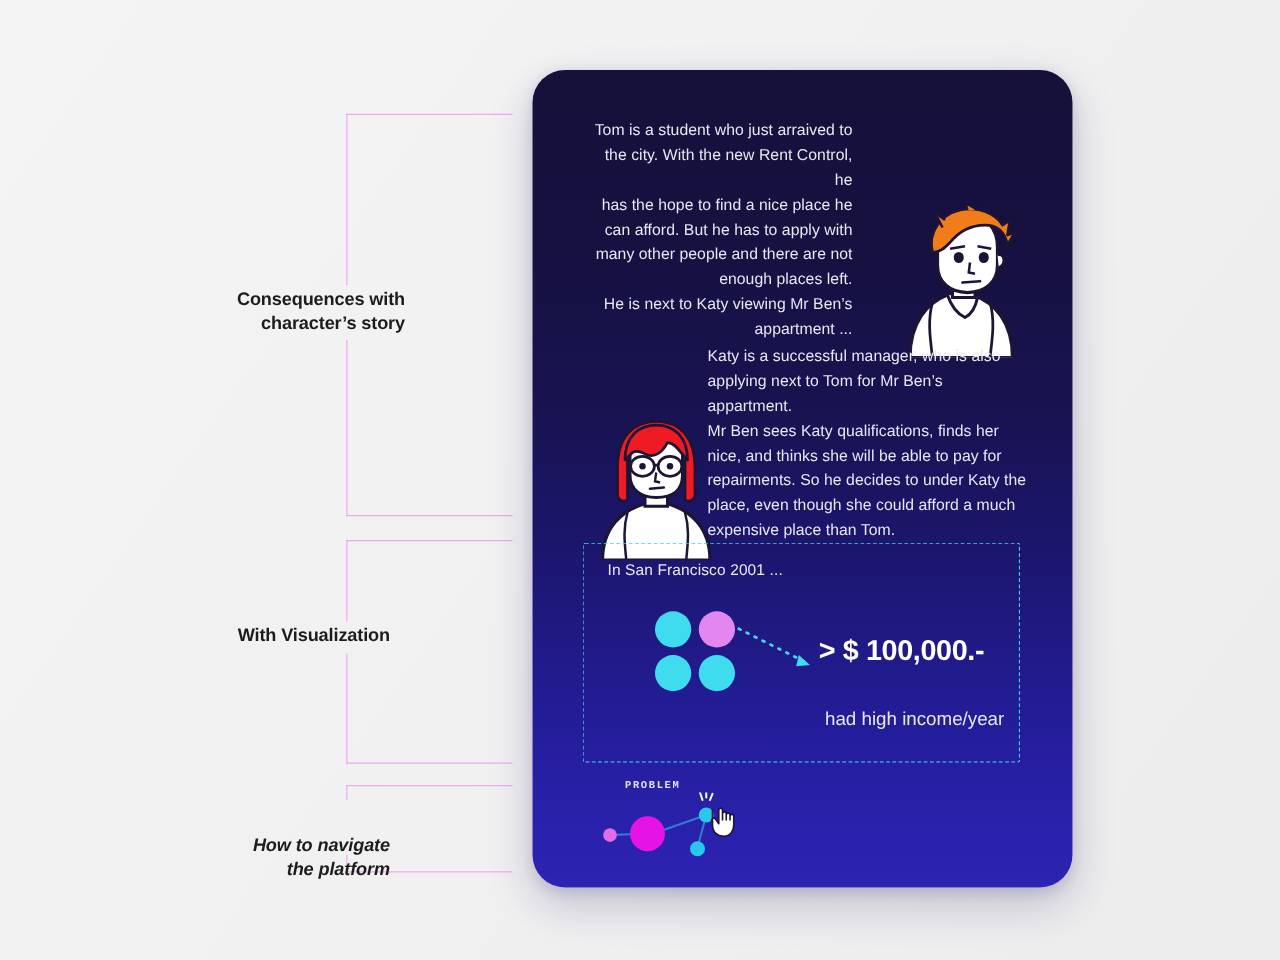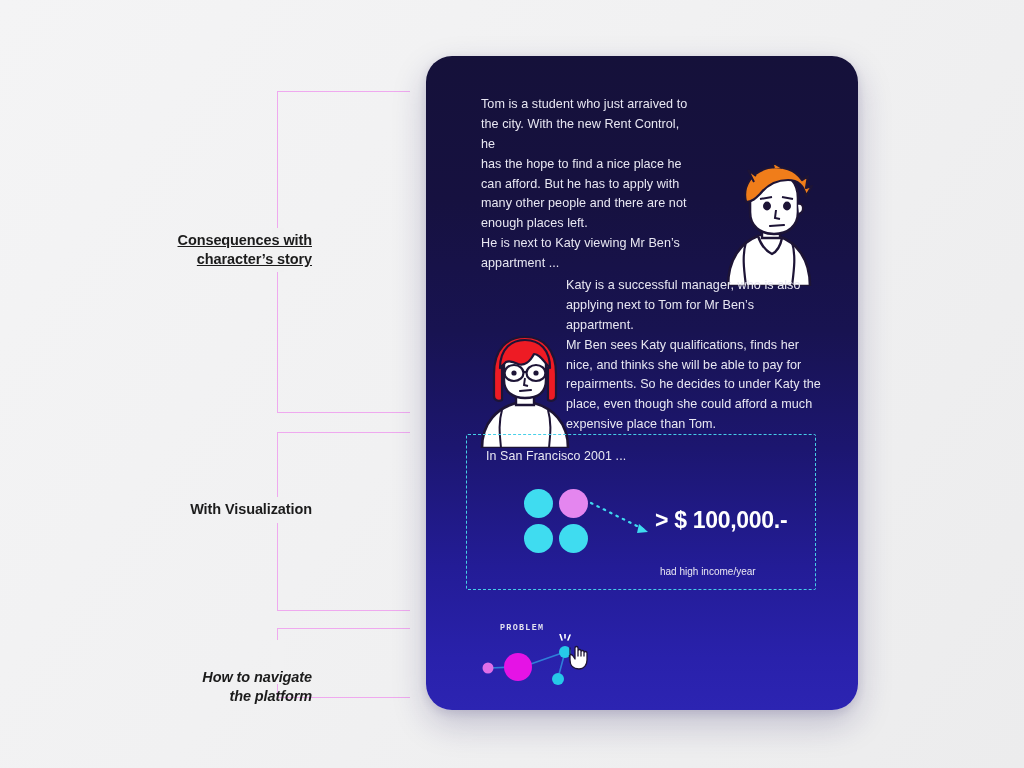--- a/index.html
+++ b/index.html
@@ -70,39 +70,39 @@
     font-size: 12.6px;
     line-height: 1.58;
     letter-spacing: 0.05px;
     white-space: pre-line;
   }
 
   
   #dataviz {
     position: absolute;
     left: 40px; top: 378px;
-    width: 350px; height: 156px;
+    width: 350px; height: 176px;
     border: 1.3px dashed #46cfe8;
     border-radius: 2px;
   }
   #dv-title {
     position: absolute; left: 19px; top: 14px;
     color: #e9e8f3; font-size: 12.4px; letter-spacing: 0.1px;
   }
   .dot {
     position: absolute; border-radius: 50%;
   }
   #dv-big {
     position: absolute; left: 188px; top: 72px;
     color: #ffffff; font-size: 23px; font-weight: bold;
     letter-spacing: -0.3px; white-space: nowrap;
   }
   .dv-cap {
     position: absolute;
-    color: #e8e7f2; font-size: 10px; line-height: 1.45;
+    color: #e8e7f2; font-size: 15px; line-height: 1.45;
     white-space: pre-line;
   }
 
   
   #problem-label {
     position: absolute; left: 74px; top: 567px;
     font-size: 8.4px; font-weight: bold; letter-spacing: 1.3px;
     color: #e2e1ef;
     font-family: Liberation Mono, monospace;
   }
@@ -114,36 +114,36 @@
 </style>
 </head>
 <body>
 
 <div id="stage">
 
   <div>
 
     <div class="bracket" style="left:277px; top:91px; width:133px; height:322px;"></div>
     <div class="label-mask" style="left:272px; top:228px; width:12px; height:44px;"></div>
-    <div class="annot-label" style="left:80px; top:231px; width:232px;text-decoration:underline;">Consequences with
+    <div class="annot-label" style="left:92px; top:231px; width:232px;">Consequences with
 character’s story</div>
 
     <div class="bracket" style="left:277px; top:432px; width:133px; height:179px;"></div>
     <div class="label-mask" style="left:272px; top:497px; width:12px; height:26px;"></div>
     <div class="annot-label" style="left:80px; top:500px; width:232px;">With Visualization</div>
 
     <div class="bracket" style="left:277px; top:628px; width:133px; height:70px;"></div>
     <div class="label-mask" style="left:272px; top:640px; width:12px; height:44px;"></div>
     <div class="annot-label" style="left:80px; top:668px; width:232px;font-style:italic;">How to navigate
 the platform</div>
   </div>
 
   <div id="card">
 
-    <div class="story-text" style="left:55px; top:39px; width:215px;">Tom is a student who just arraived to
+    <div class="story-text" style="left:41px; top:39px; width:215px;text-align:right;">Tom is a student who just arraived to
 the city. With the new Rent Control, he
 has the hope to find a nice place he
 can afford. But he has to apply with
 many other people and there are not
 enough places left.
 He is next to Katy viewing Mr Ben’s
 appartment ...</div>
 
     <svg style="position:absolute; left:286px; top:108px;" width="112" height="122" viewBox="0 0 112 122">
 

